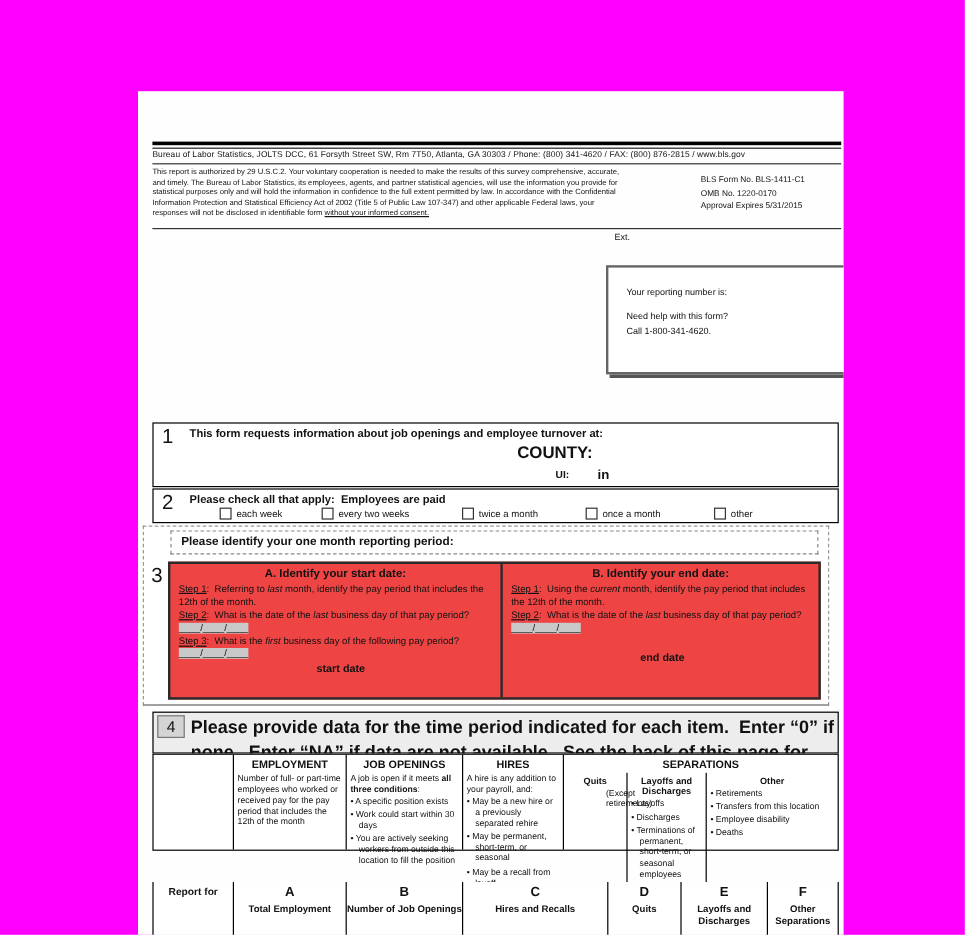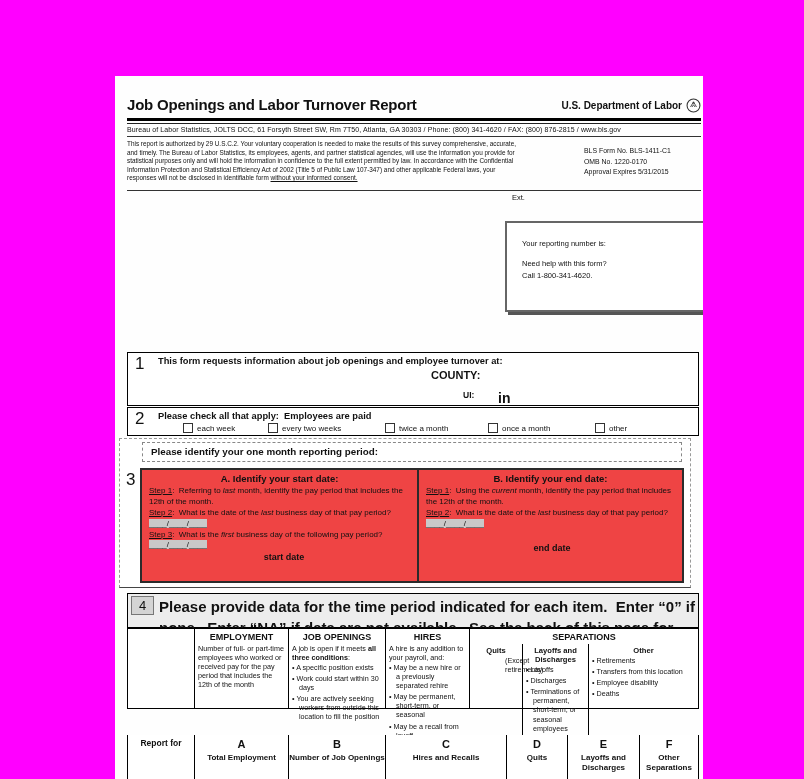--- a/index.html
+++ b/index.html
@@ -35,23 +35,23 @@
     border:2px solid #666;box-shadow:3px 3px 0 0 #555;background:#fff;
     padding:15px 0 0 15px;box-sizing:content-box;font-size:7.5px;line-height:1.5;
   }
   .rep-box .l1{margin-bottom:9px;}
   
   .sec{position:absolute;left:12px;width:572px;border:1px solid #000;background:#fff;box-sizing:border-box;}
   .sec-num{position:absolute;left:7px;top:1px;font-size:17px;}
   .sec1{top:276px;height:54px;}
   .sec2{top:331px;height:29px;}
   .sec-title{position:absolute;left:30px;top:3px;font-size:9.3px;font-weight:bold;white-space:pre;}
-  .county{position:absolute;left:303px;top:16px;font-size:11px;font-weight:bold;}
+  .county{position:absolute;left:303px;top:16px;font-size:14px;font-weight:bold;}
   .ui{position:absolute;left:335px;top:37px;font-size:8.5px;font-weight:bold;}
-  .in{position:absolute;left:370px;top:37px;font-size:14px;font-weight:bold;}
+  .in{position:absolute;left:370px;top:37px;font-size:11px;font-weight:bold;}
   .cb-item{position:absolute;top:15px;display:flex;align-items:center;gap:4px;font-size:8px;}
   .cb-box{width:8px;height:8px;border:1px solid #333;background:#fff;flex:0 0 auto;}
   .cb0{left:55px;}.cb1{left:140px;}.cb2{left:257px;}.cb3{left:360px;}.cb4{left:467px;}
   
   .sec3{position:absolute;left:4px;top:362px;width:572px;height:150px;border:1px dashed #999;border-bottom:1px solid #444;box-sizing:border-box;background:#fff;}
   .banner{position:absolute;left:22px;top:3px;width:540px;height:20px;border:1px dashed #888;box-sizing:border-box;
           font-size:9.8px;font-weight:bold;line-height:18px;padding-left:8px;}
   .sec3-num{position:absolute;left:6px;top:31px;font-size:17px;}
   .ab-box{position:absolute;left:20px;top:29px;width:544px;height:115px;border:2px solid #2b2b2b;box-sizing:border-box;display:flex;background:#ef4444;}
   .col-a{width:277px;border-right:2px solid #2b2b2b;box-sizing:border-box;padding:3px 7px;}
@@ -93,31 +93,20 @@
   .lc0{width:67px;}.lc1{width:94px;}.lc2{width:97px;}.lc3{width:121px;}.lc4{width:61px;}.lc5{width:72px;}.lc6{flex:1;}
   .letter{font-size:11px;font-weight:bold;line-height:1.2;}
   .lc-label{font-size:8px;font-weight:bold;line-height:1.2;margin-top:2px;}
   .report-for{font-size:8.5px;font-weight:bold;padding-top:30px;}
 </style>
 </head>
 <body>
 
 <div class="page">
 
-  <div class="title-row">
-    <div class="form-title">Job Openings and Labor Turnover Report</div>
-    <div class="dept">
-      <span class="dept-label">U.S. Department of Labor</span>
-      <svg class="seal" viewBox="0 0 20 20">
-        <circle cx="10" cy="10" r="8.6" fill="none" stroke="#333" stroke-width="1.4"></circle>
-        <path d="M6 12 L10 5 L14 12 M8 12 L10 9 L12 12" fill="none" stroke="#333" stroke-width="1.1"></path>
-        <circle cx="10" cy="6.5" r="1.1" fill="#333"></circle>
-      </svg>
-    </div>
-  </div>
   <div class="rule-double"></div>
   <div class="address">Bureau of Labor Statistics, JOLTS DCC, 61 Forsyth Street SW, Rm 7T50, Atlanta, GA  30303   /  Phone: (800) 341-4620 /  FAX: (800) 876-2815 / www.bls.gov</div>
   <div class="rule-thin r1"></div>
 
   <div class="auth-wrap">
     <div class="auth-text"><span>This report is authorized by 29 U.S.C.2. Your voluntary cooperation is needed to make the results of this survey comprehensive, accurate, and timely. The Bureau of Labor Statistics, its employees, agents, and partner statistical agencies, will use the information you provide for statistical purposes only and will hold the information in confidence to the full extent permitted by law.  In accordance with the Confidential Information Protection and Statistical Efficiency Act of 2002 (Title 5 of Public Law 107-347) and other applicable Federal laws, your responses will not be disclosed in identifiable form </span><span class="seg-u">without your informed consent.</span></div>
     <div class="form-ids">
       <div>BLS Form No. BLS-1411-C1</div>
       <div>OMB No. 1220-0170</div>
       <div>Approval Expires 5/31/2015</div>

